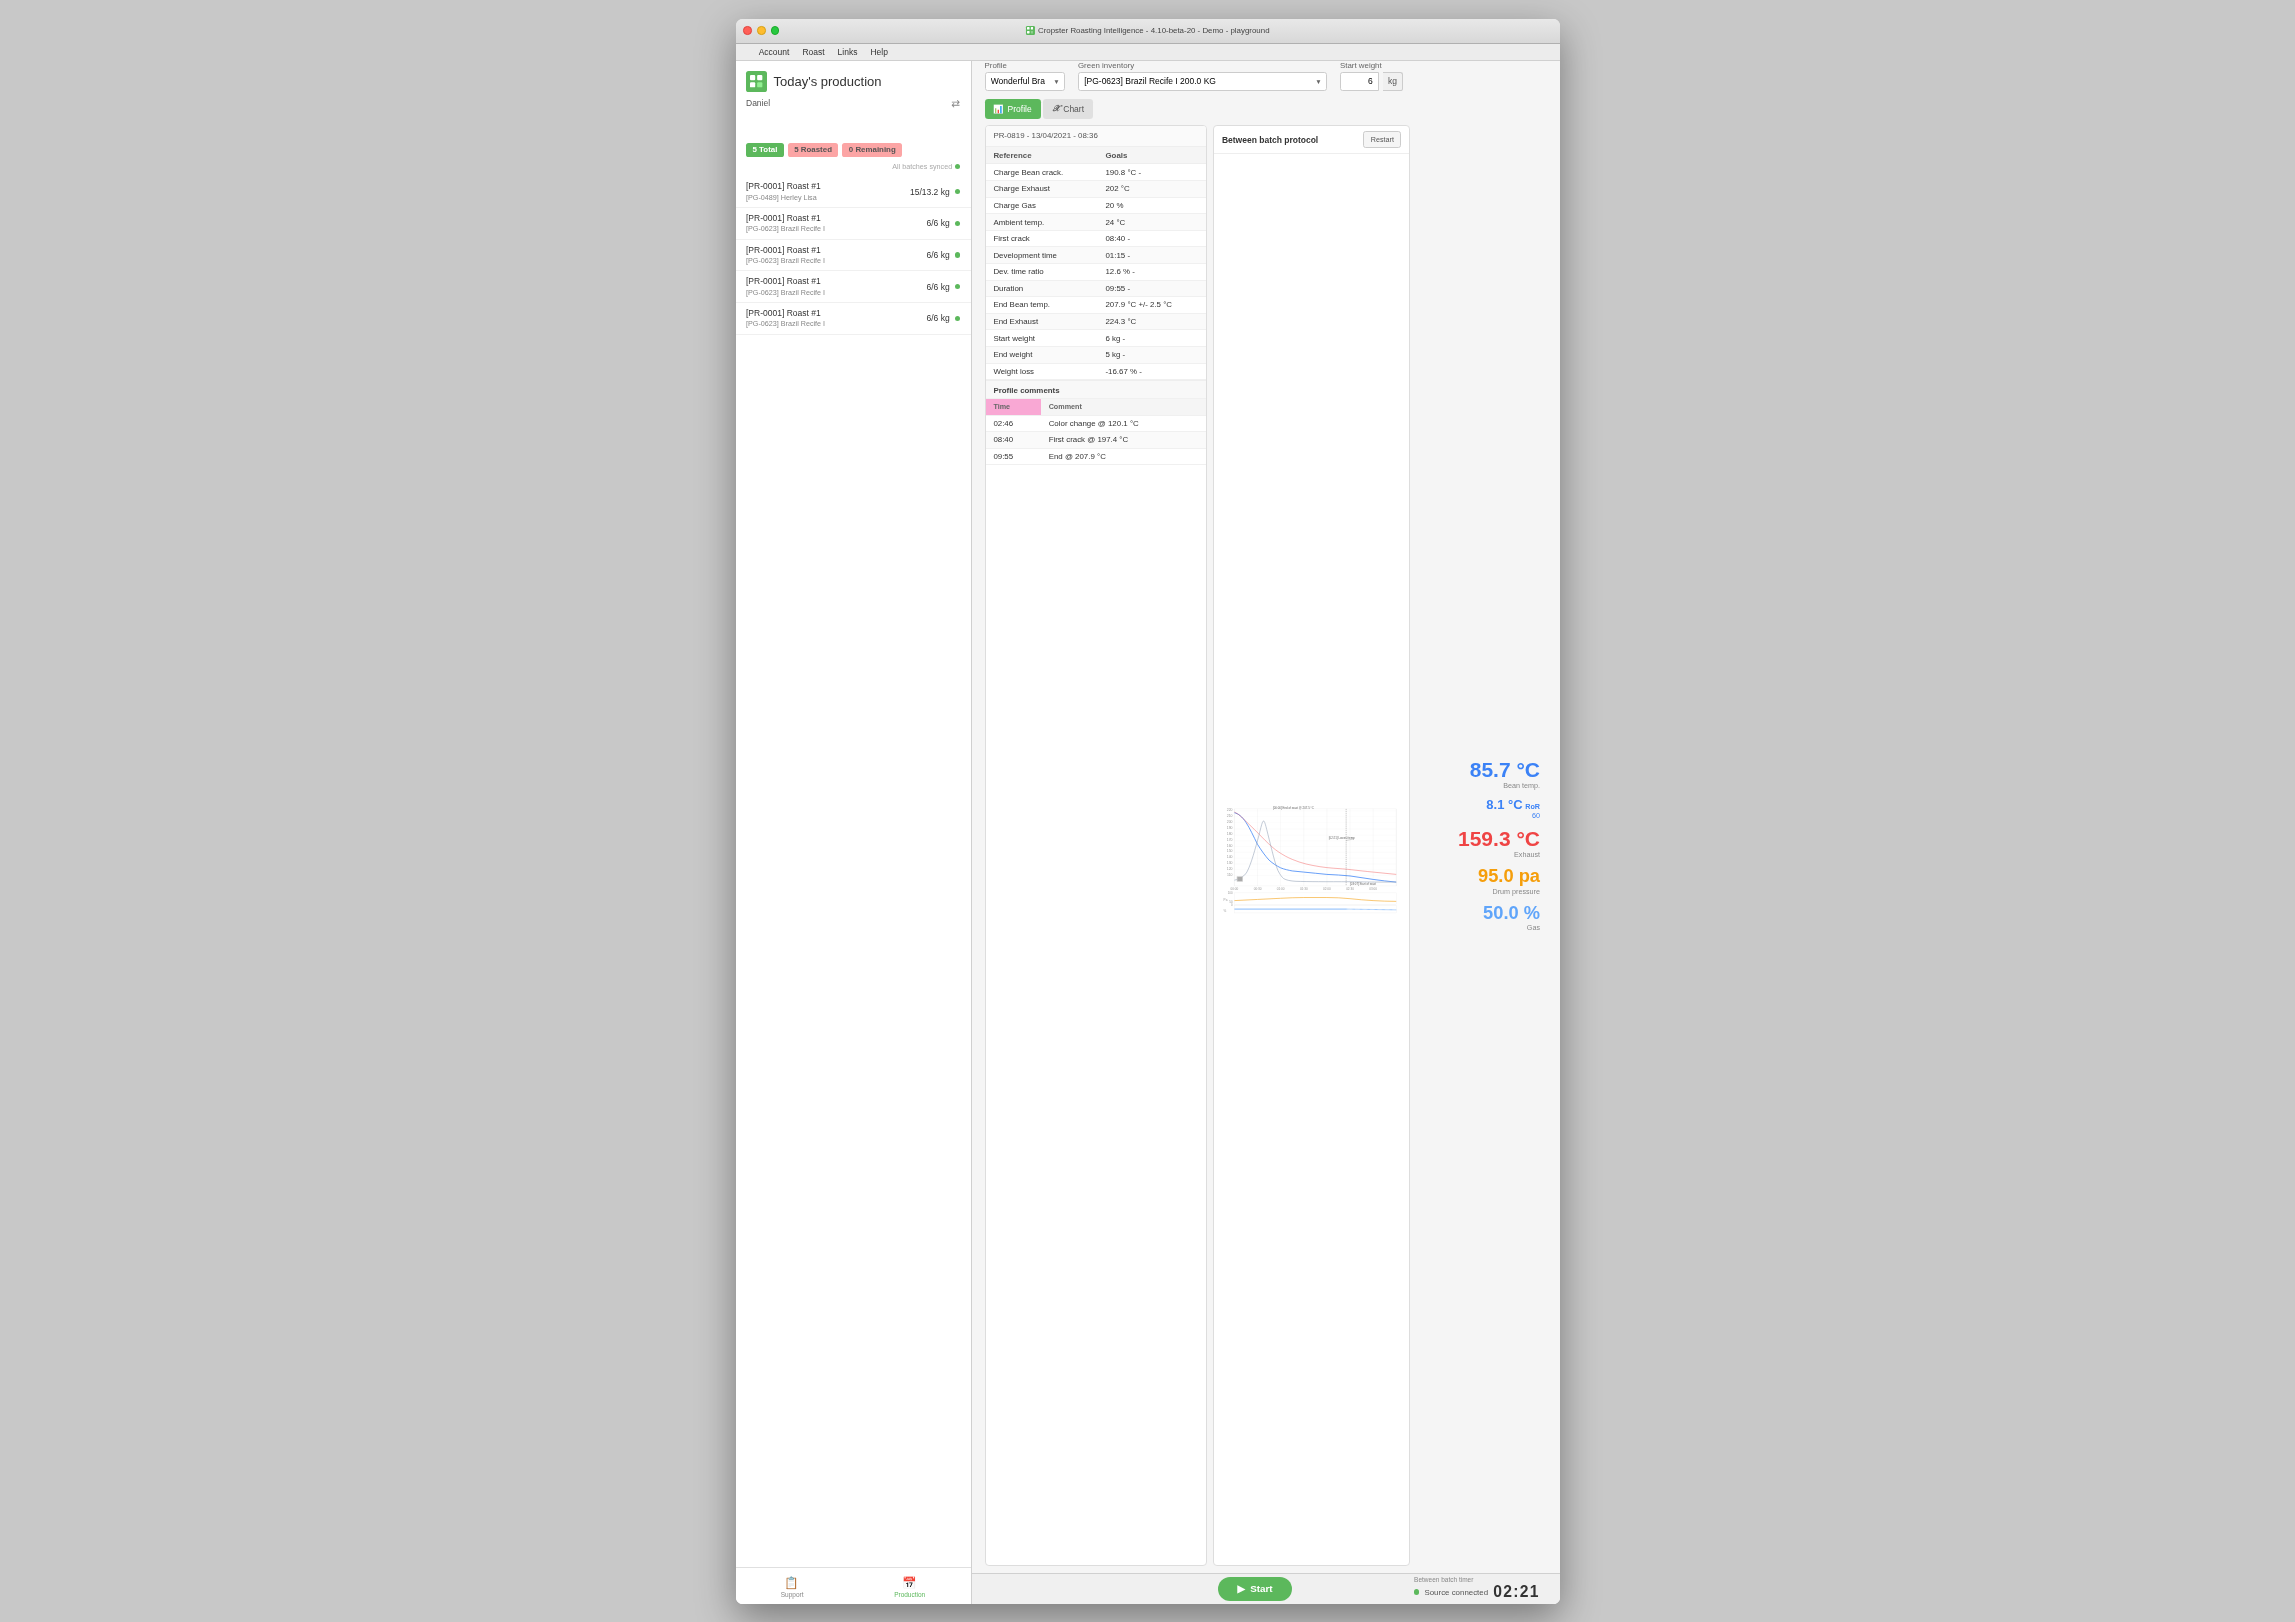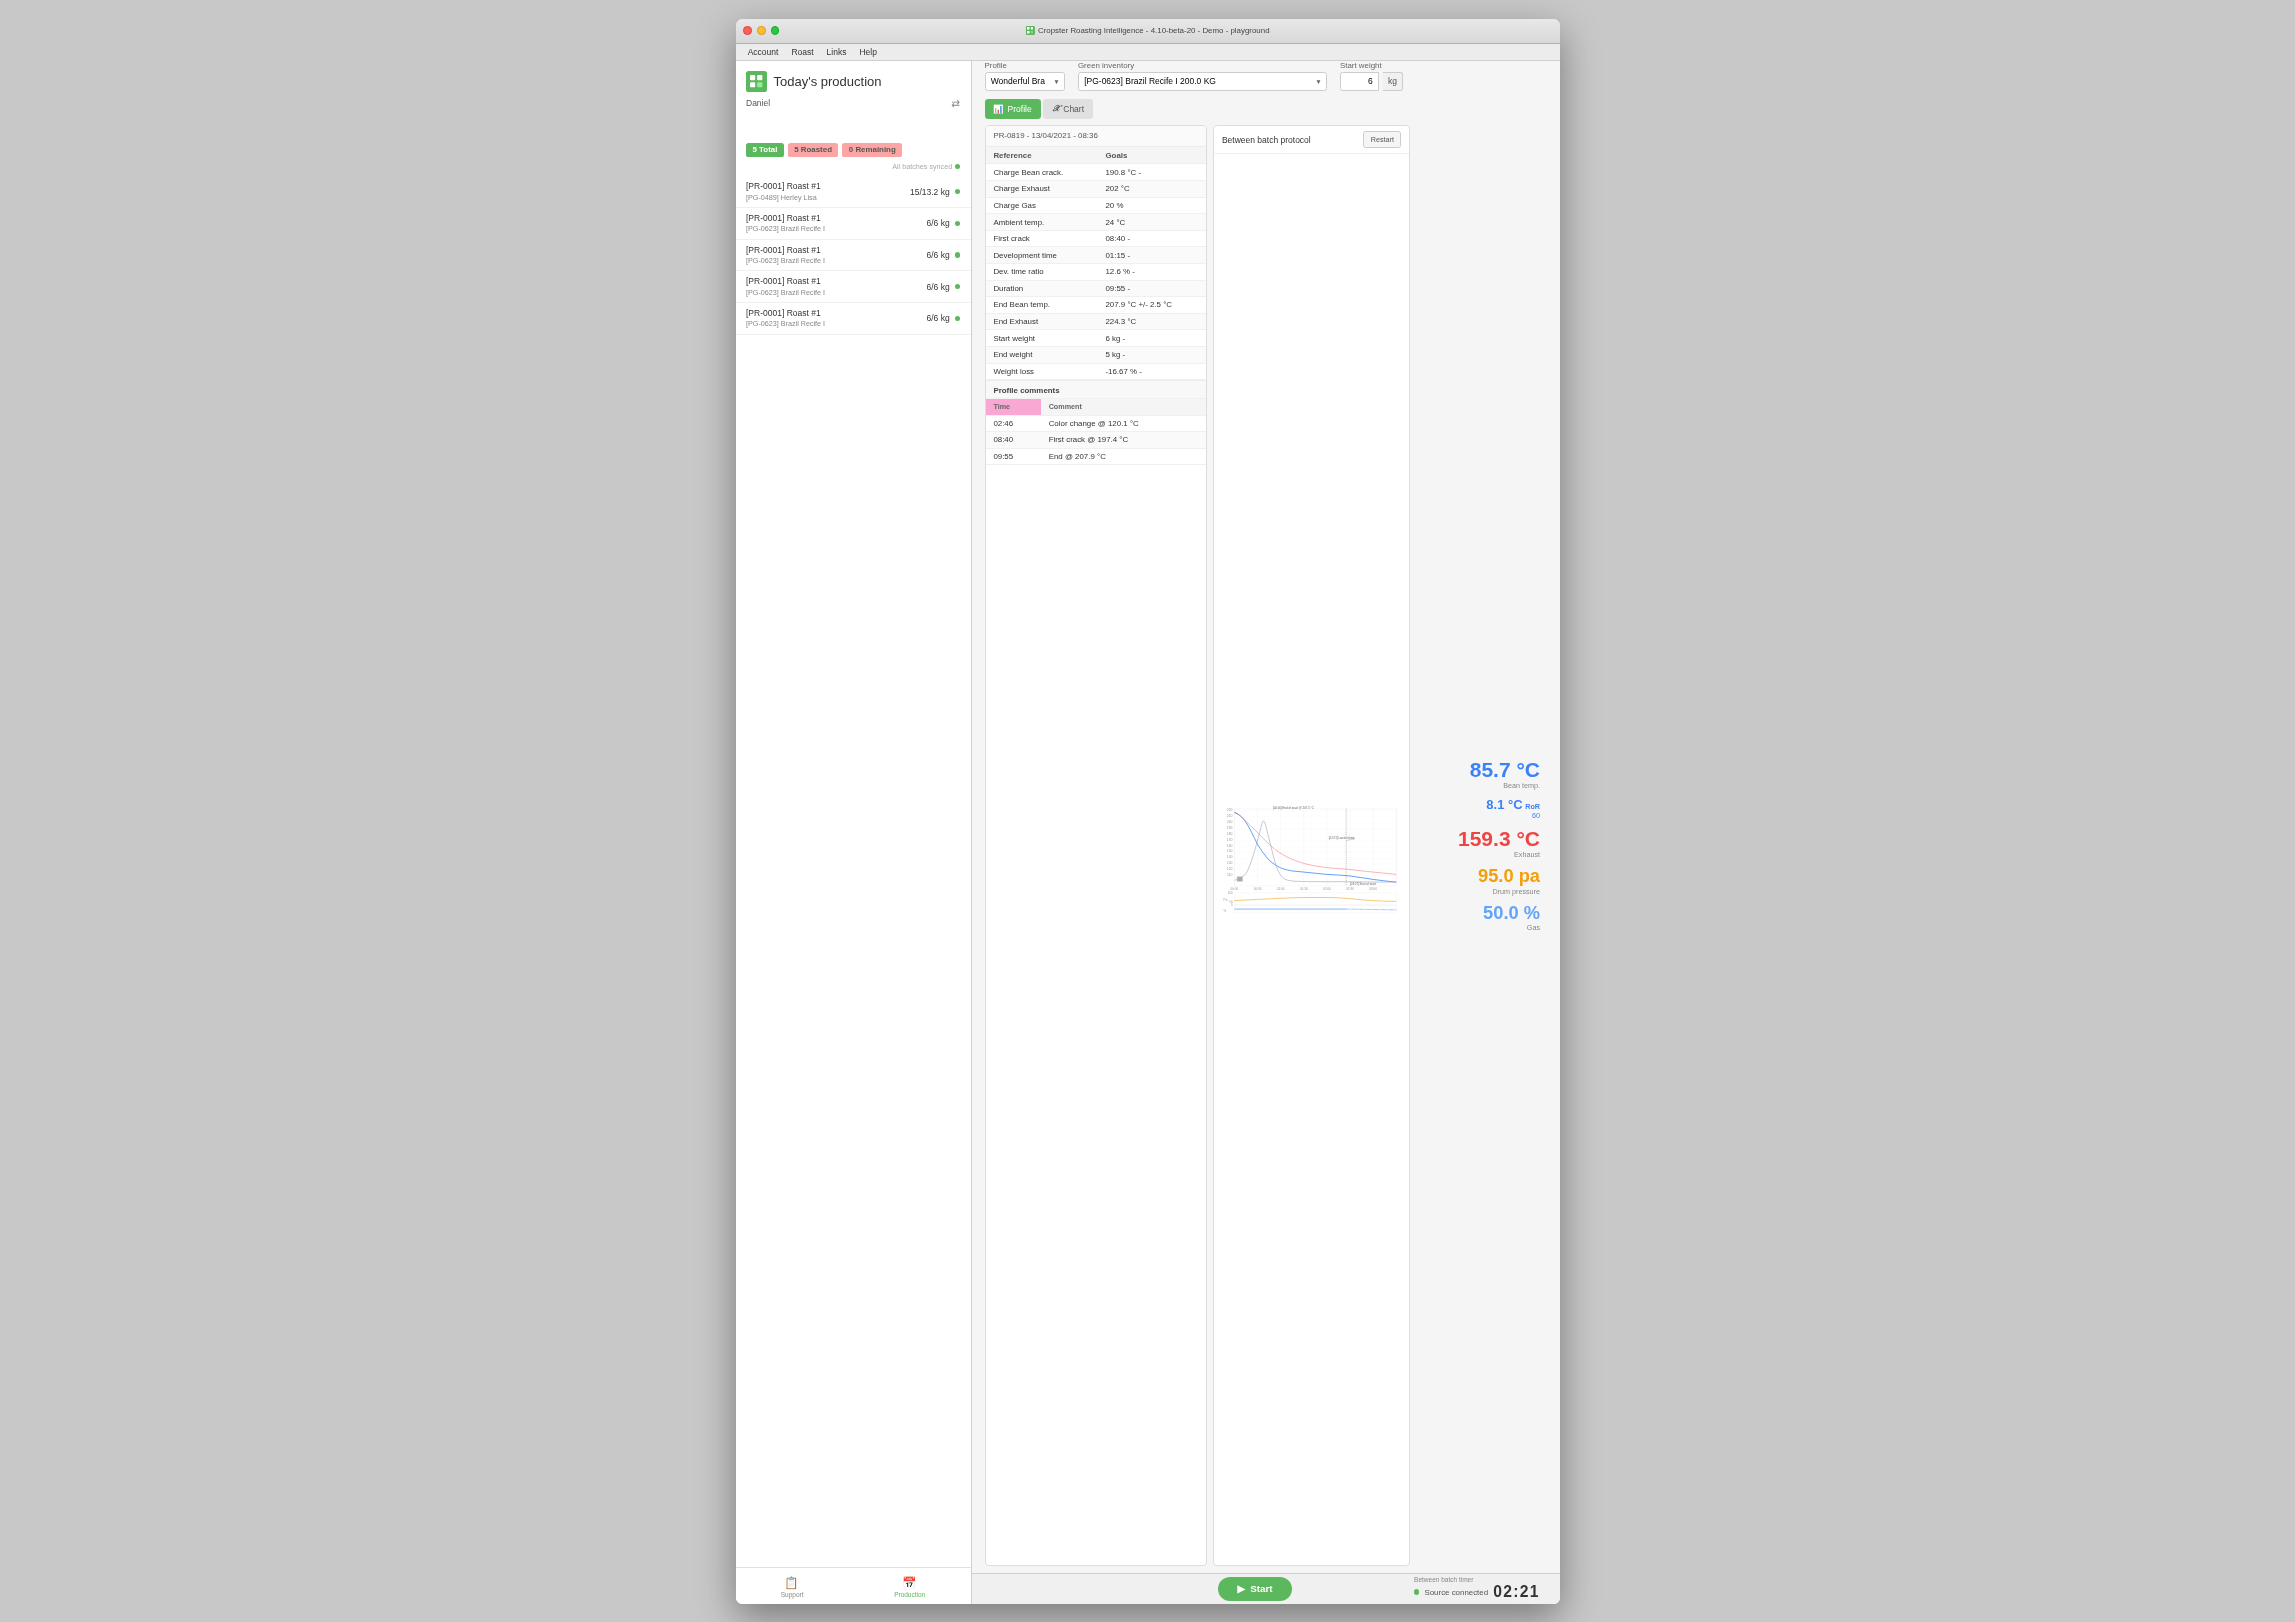--- a/index.html
+++ b/index.html
@@ -46,21 +46,21 @@
       display: flex;
       align-items: center;
       gap: 3.3px;
     }
     
     .menubar {
       background: #ececec;
       height: 17px;
       display: flex;
       align-items: center;
-      padding: 0 7px;
+      padding: 0 18px;
       gap: 2.6px;
       border-bottom: 0.7px solid #d0d0d0;
     }
     .menu-item {
       padding: 1.3px 5.2px;
       border-radius: 2.6px;
       cursor: pointer;
       font-size: 8.5px;
       color: #333;
     }
@@ -327,21 +327,21 @@
       display: flex;
       flex-direction: column;
     }
     .chart-header {
       padding: 5.2px 7.9px;
       display: flex;
       align-items: center;
       justify-content: space-between;
       border-bottom: 0.7px solid #eee;
     }
-    .chart-title { font-size: 8.5px; font-weight: 400; color: #333; }
+    .chart-title { font-size: 8.5px; font-weight: 700; color: #333; }
     .restart-btn {
       padding: 2.6px 6.5px;
       border: 0.7px solid #ccc;
       border-radius: 2.6px;
       background: #f5f5f5;
       font-size: 7.2px;
       cursor: pointer;
       color: #555;
     }
     .chart-body { flex: 1; padding: 2.6px 5.2px; position: relative; }

